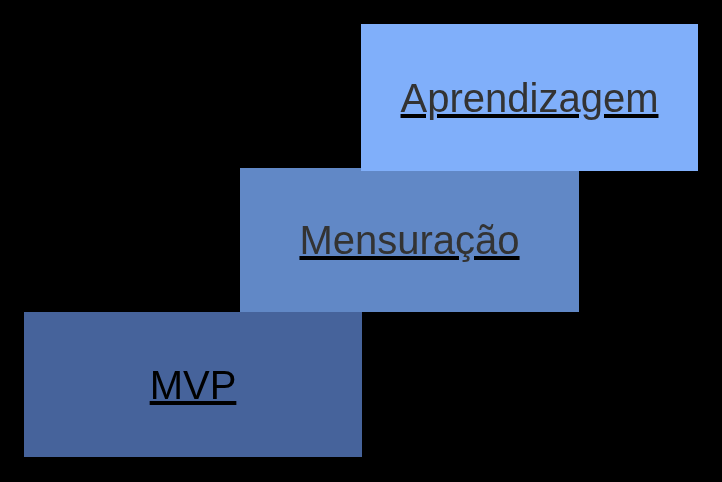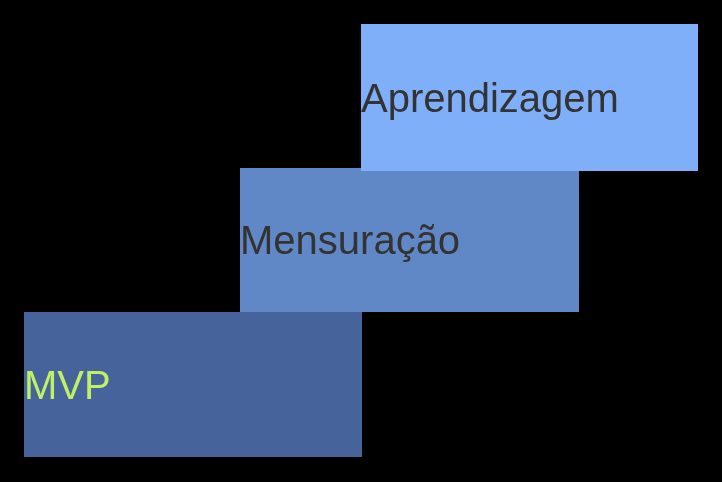--- a/index.html
+++ b/index.html
@@ -12,20 +12,22 @@
     width: 722px;
     height: 482px;
     background: #000000;
     overflow: hidden;
     font-family: "Liberation Sans", "DejaVu Sans", sans-serif;
   }
   .step-box {
     position: absolute;
     display: flex;
     align-items: center;
+    justify-content: center;
+    text-decoration: underline;
   }
   .step-label {
     font-size: 40px;
     line-height: 1;
     color: #333333;
     white-space: nowrap;
   }
   
   .box-aprendizagem {
     left: 361px;
@@ -56,16 +58,16 @@
 
   <div class="step-box box-aprendizagem" style="background-color: rgb(128, 175, 250);">
     <span class="step-label" style="color: rgb(51, 51, 51);">Aprendizagem</span>
   </div>
 
   <div class="step-box box-mensuracao" style="background-color: rgb(97, 136, 198); margin-left: 48px;">
     <span class="step-label" style="color: rgb(51, 51, 51);">Mensuração</span>
   </div>
 
   <div class="step-box box-mvp" style="background-color: rgb(70, 99, 155);">
-    <span class="step-label" style="color: #bef264;">MVP</span>
+    <span class="step-label" style="color: #000000;">MVP</span>
   </div>
 
 </div>
 
 </body></html>

